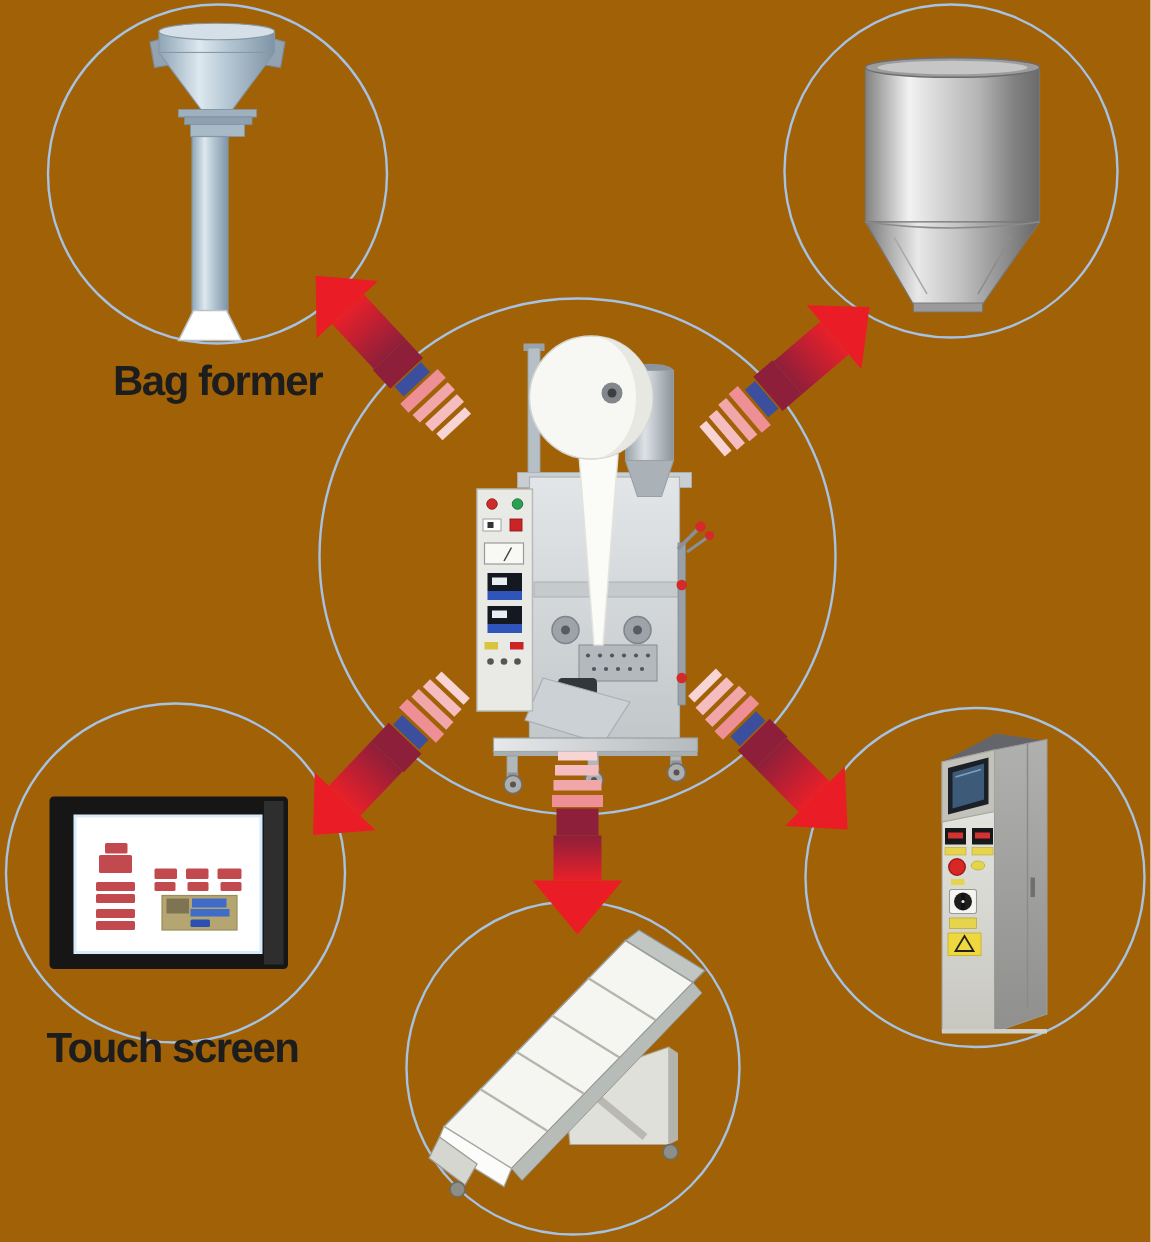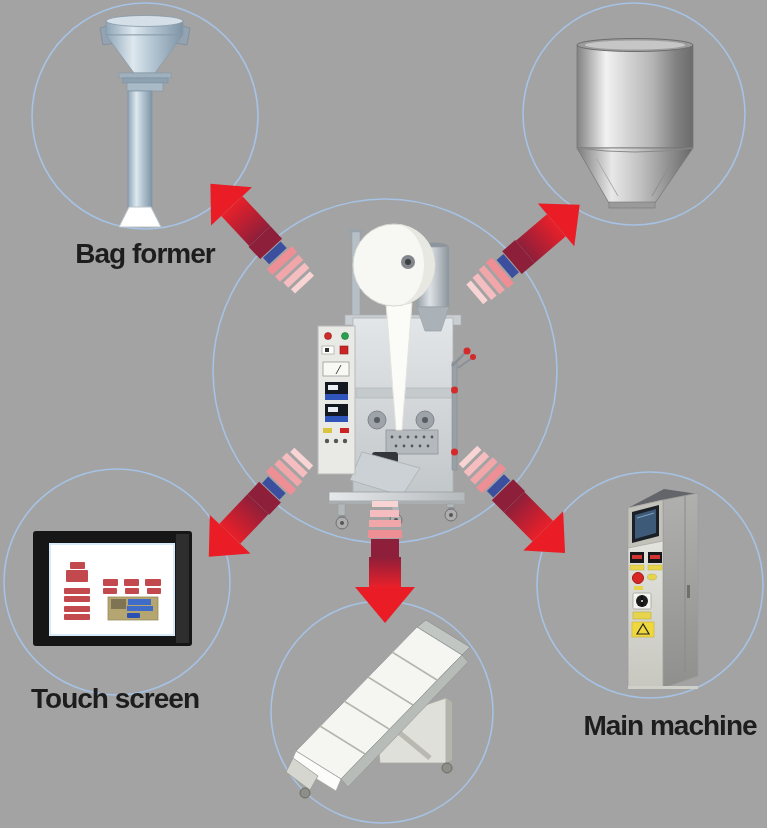--- a/index.html
+++ b/index.html
@@ -1,19 +1,19 @@
 <!DOCTYPE html>
 <html><head>
 <meta charset="utf-8">
 <style>
   html,body{margin:0;padding:0;background:#ffffff;}
   .stage{
     position:relative;
     width:767px;height:828px;
-    background:#a3a3a3;
+    background:#a16207;
     overflow:hidden;
     font-family:"Liberation Sans", sans-serif;
   }
   .stage svg{position:absolute;left:0;top:0;}
   .part-label{
     position:absolute;
     transform:translateX(-50%);
     font-weight:700;
     font-size:28px;
     letter-spacing:-1px;
@@ -310,15 +310,14 @@
   <g transform="translate(385,371) rotate(90)">
     <use href="#rayTail" transform="translate(12,0)"></use>
     <rect x="168" y="-14" width="18" height="28" fill="#8e1f3a"></rect>
     <rect x="186" y="-16" width="30" height="32" fill="url(#gShaft)"></rect>
     <polygon points="216,-30 216,30 252,0" fill="#ea1c25"></polygon>
   </g>
 </svg>
 
 <div class="part-label" id="label-bag-former">Bag former</div>
 <div class="part-label" id="label-touch-screen">Touch screen</div>
-<div class="part-label" id="label-main-machine">Main machine</div>
 
 </div>
 
 </body></html>

